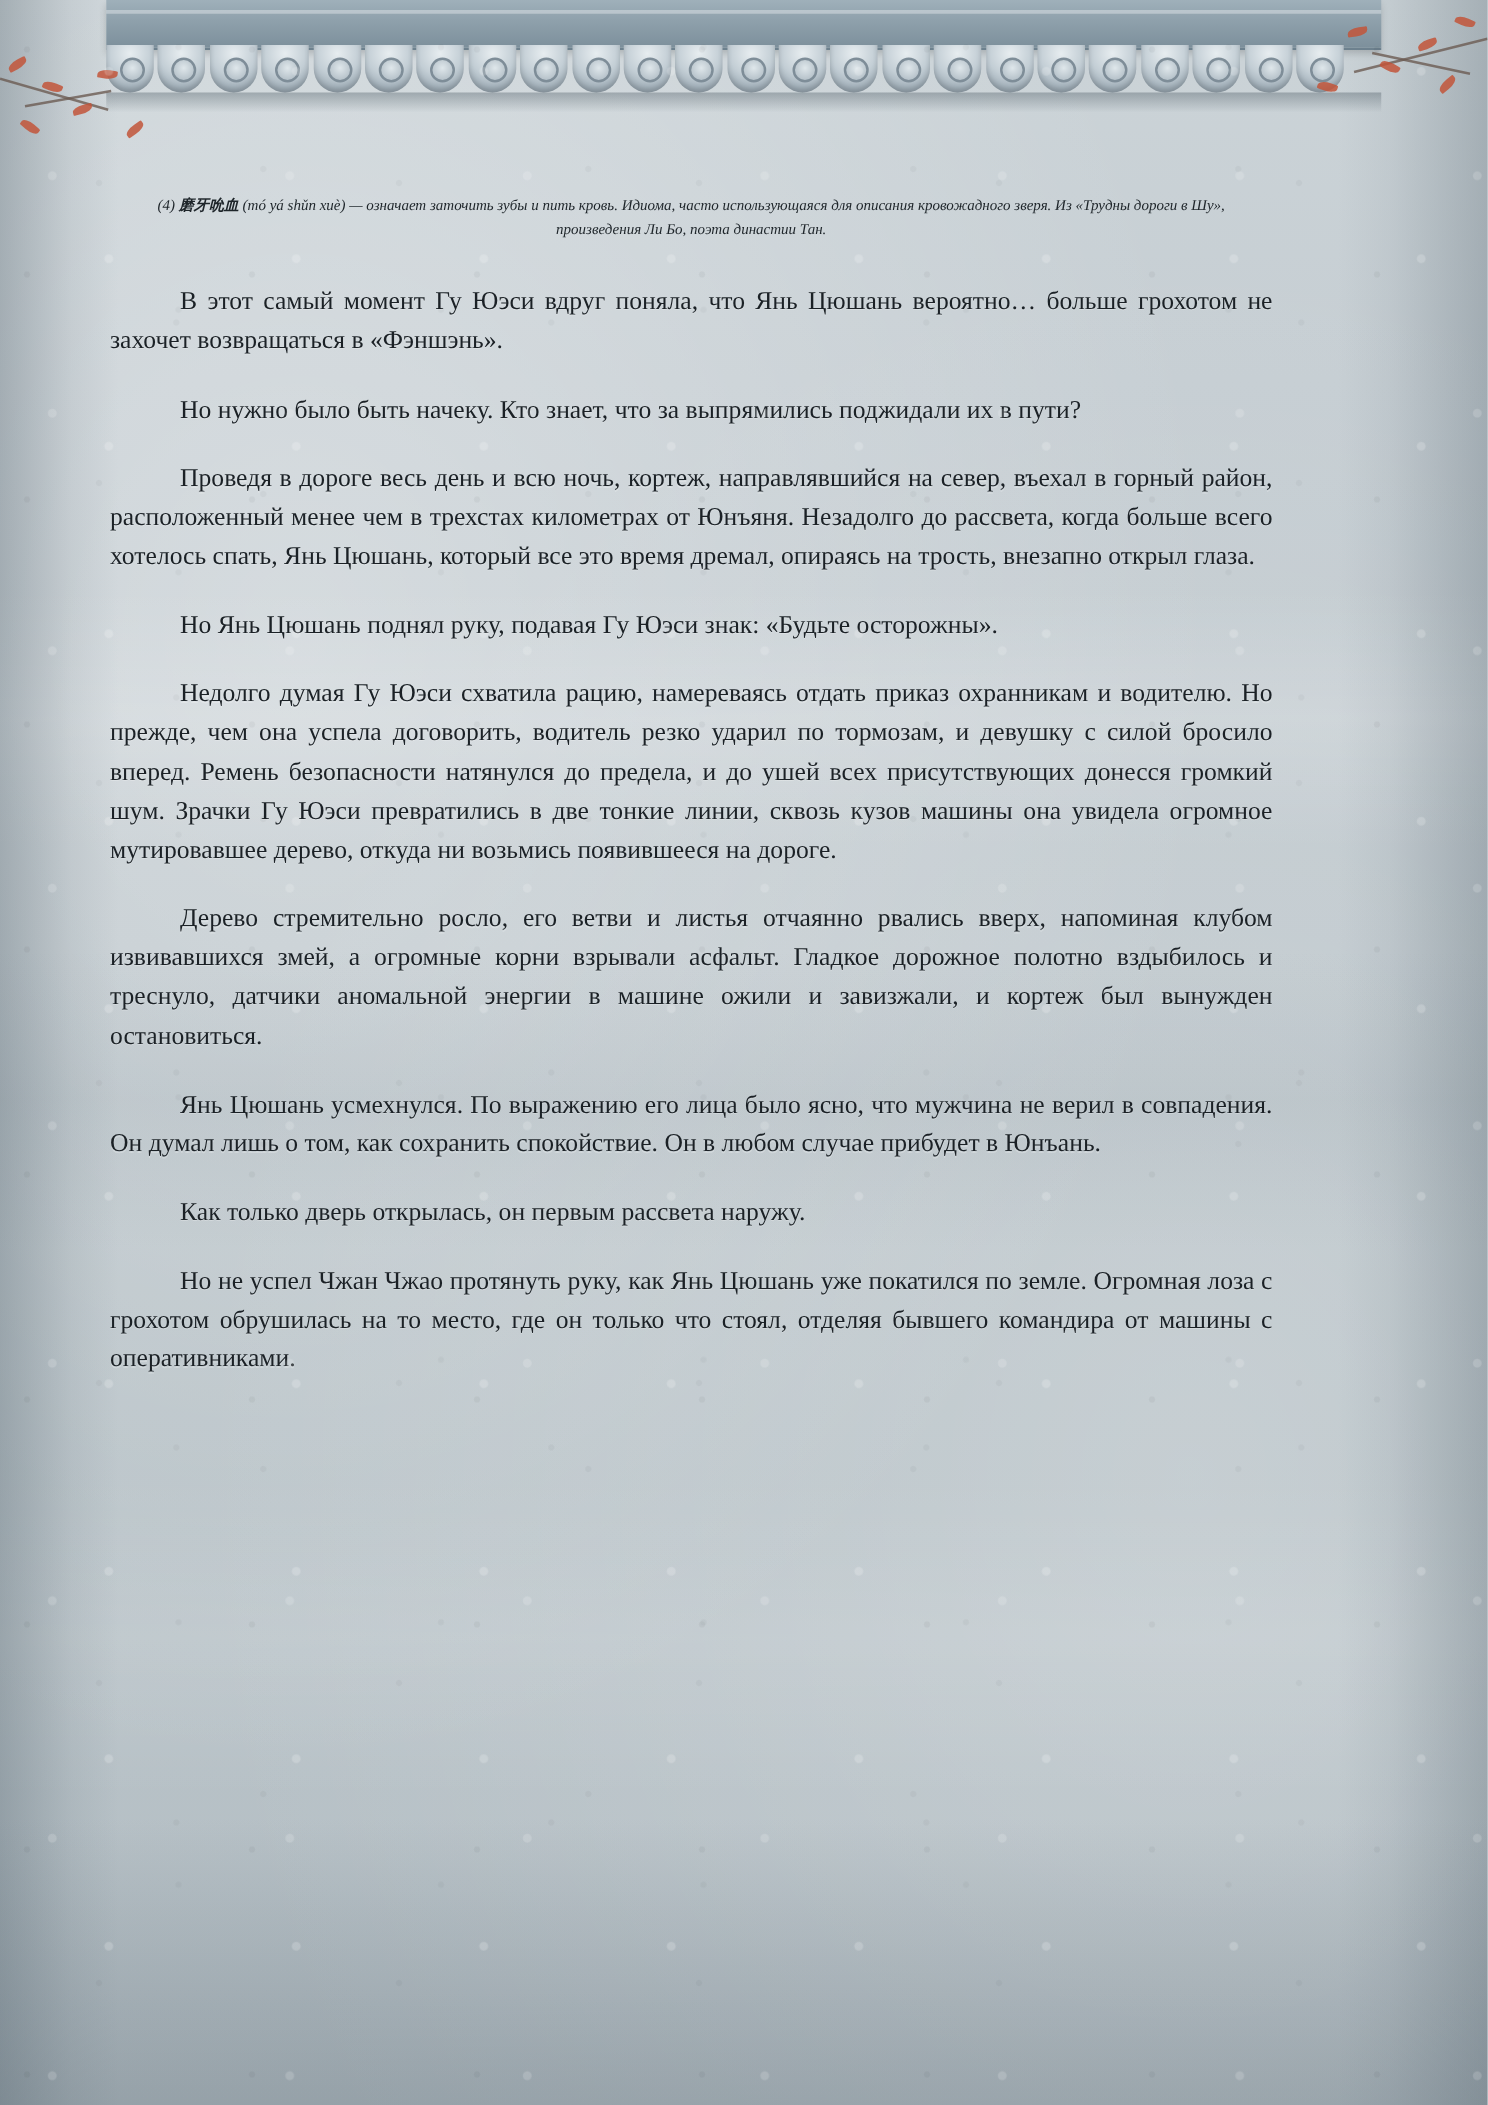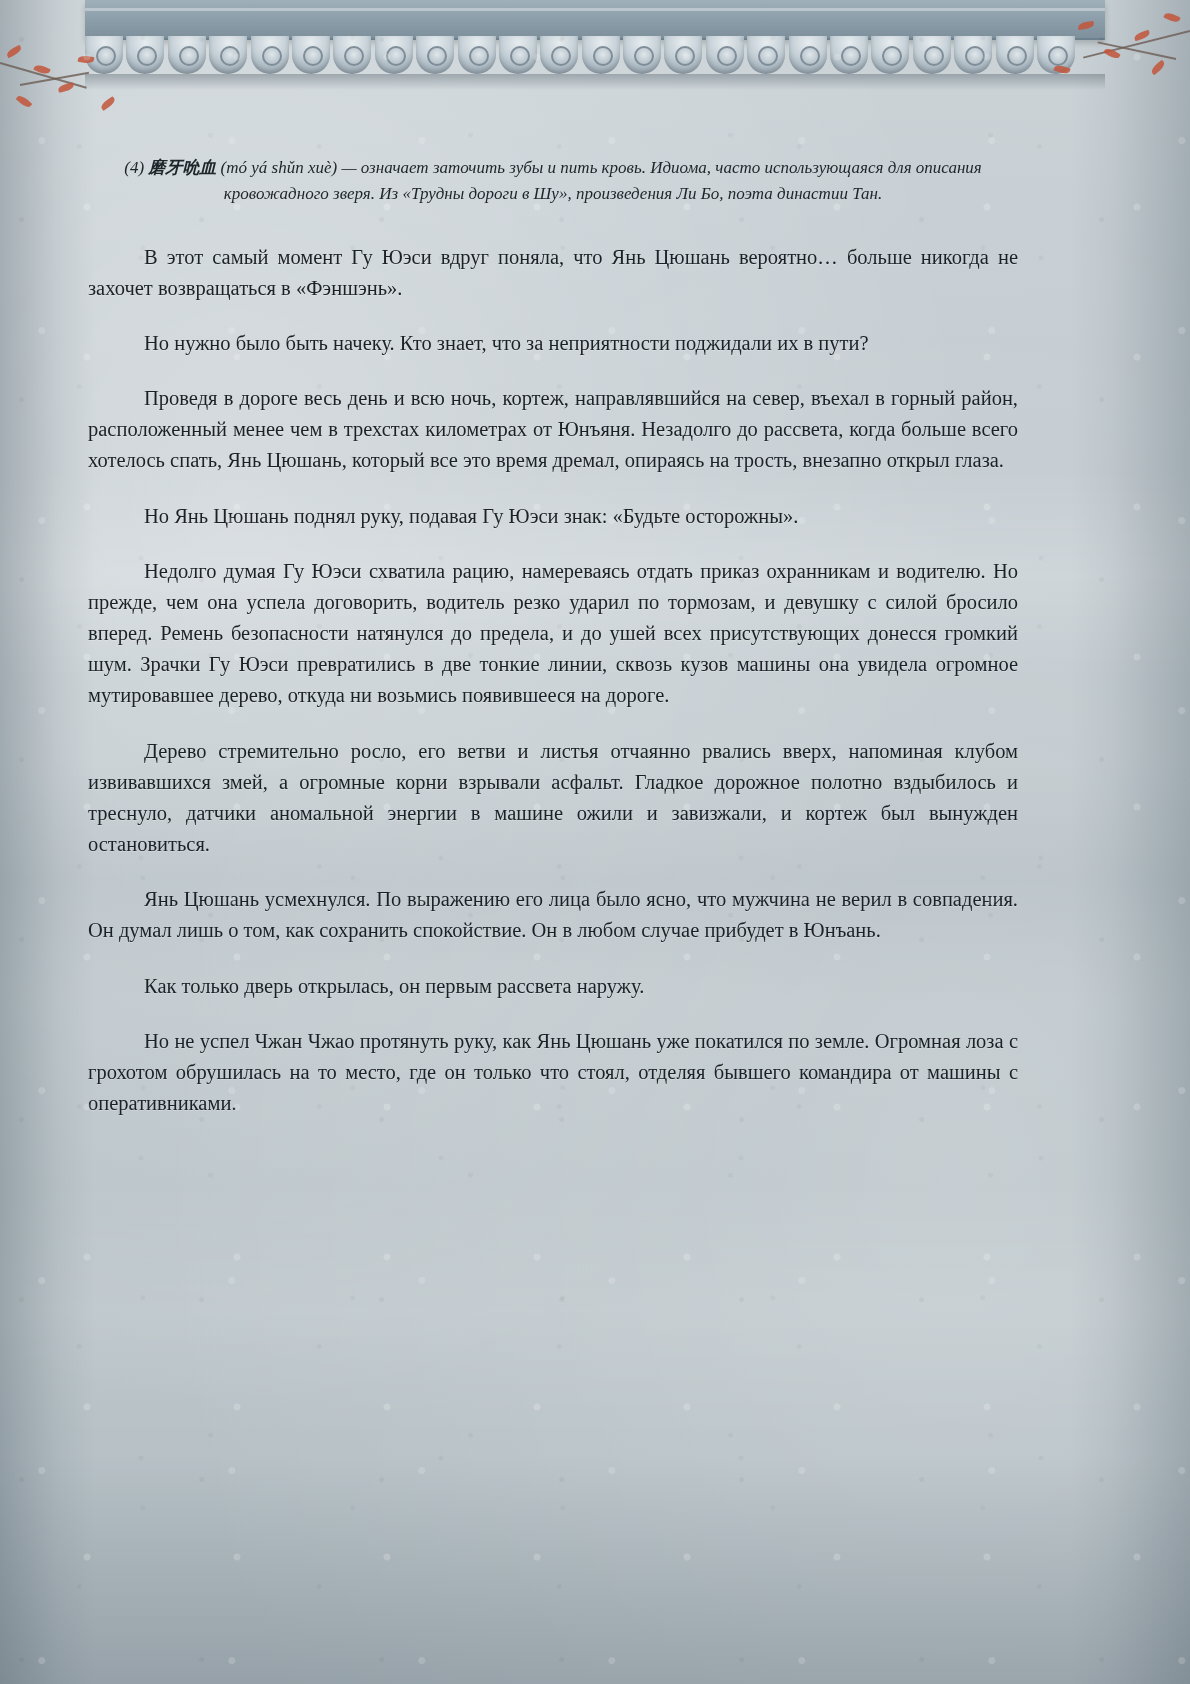--- a/index.html
+++ b/index.html
@@ -157,21 +157,21 @@
 
   
   .content {
     position: absolute;
     left: 88px;
     top: 155px;
     width: 930px;
   }
   .footnote {
     font-style: italic;
-    font-size: 17px;
+    font-size: 12px;
     line-height: 1.55;
     text-align: center;
     color: #1e252a;
     margin: 0 0 34px 0;
     padding: 0 18px;
   }
   .footnote .hanzi {
     font-weight: bold;
     font-style: italic;
   }
@@ -250,22 +250,22 @@
       <div class="leaf" style="right:24px; top:54px; transform:rotate(-40deg);"></div>
       <div class="leaf" style="right:96px; top:12px; transform:rotate(-8deg);"></div>
       <div class="leaf" style="right:120px;top:56px; transform:rotate(18deg);"></div>
     </div>
   </div>
 
   <div class="content">
 
     <p class="footnote"><span>(4)</span> <span class="hanzi">磨牙吮血</span> <span>(mó yá shǔn xuè)</span><span> — означает заточить зубы и пить кровь. Идиома, часто использующаяся для описания кровожадного зверя. Из «Трудны дороги в Шу», произведения Ли Бо, поэта династии Тан.</span></p>
 
-    <p class="para">В этот самый момент Гу Юэси вдруг поняла, что Янь Цюшань вероятно… больше никогда не захочет возвращаться в «Фэншэнь».</p>
-    <p class="para">Но нужно было быть начеку. Кто знает, что за неприятности поджидали их в пути?</p>
+    <p class="para">В этот самый момент Гу Юэси вдруг поняла, что Янь Цюшань вероятно… больше грохотом не захочет возвращаться в «Фэншэнь».</p>
+    <p class="para">Но нужно было быть начеку. Кто знает, что за выпрямились поджидали их в пути?</p>
     <p class="para">Проведя в дороге весь день и всю ночь, кортеж, направлявшийся на север, въехал в горный район, расположенный менее чем в трехстах километрах от Юнъяня. Незадолго до рассвета, когда больше всего хотелось спать, Янь Цюшань, который все это время дремал, опираясь на трость, внезапно открыл глаза.</p>
     <p class="para">Но Янь Цюшань поднял руку, подавая Гу Юэси знак: «Будьте осторожны».</p>
     <p class="para">Недолго думая Гу Юэси схватила рацию, намереваясь отдать приказ охранникам и водителю. Но прежде, чем она успела договорить, водитель резко ударил по тормозам, и девушку с силой бросило вперед. Ремень безопасности натянулся до предела, и до ушей всех присутствующих донесся громкий шум. Зрачки Гу Юэси превратились в две тонкие линии, сквозь кузов машины она увидела огромное мутировавшее дерево, откуда ни возьмись появившееся на дороге.</p>
     <p class="para">Дерево стремительно росло, его ветви и листья отчаянно рвались вверх, напоминая клубом извивавшихся змей, а огромные корни взрывали асфальт. Гладкое дорожное полотно вздыбилось и треснуло, датчики аномальной энергии в машине ожили и завизжали, и кортеж был вынужден остановиться.</p>
     <p class="para">Янь Цюшань усмехнулся. По выражению его лица было ясно, что мужчина не верил в совпадения. Он думал лишь о том, как сохранить спокойствие. Он в любом случае прибудет в Юнъань.</p>
     <p class="para">Как только дверь открылась, он первым рассвета наружу.</p>
     <p class="para">Но не успел Чжан Чжао протянуть руку, как Янь Цюшань уже покатился по земле. Огромная лоза с грохотом обрушилась на то место, где он только что стоял, отделяя бывшего командира от машины с оперативниками.</p>
   </div>
 </div>
 

